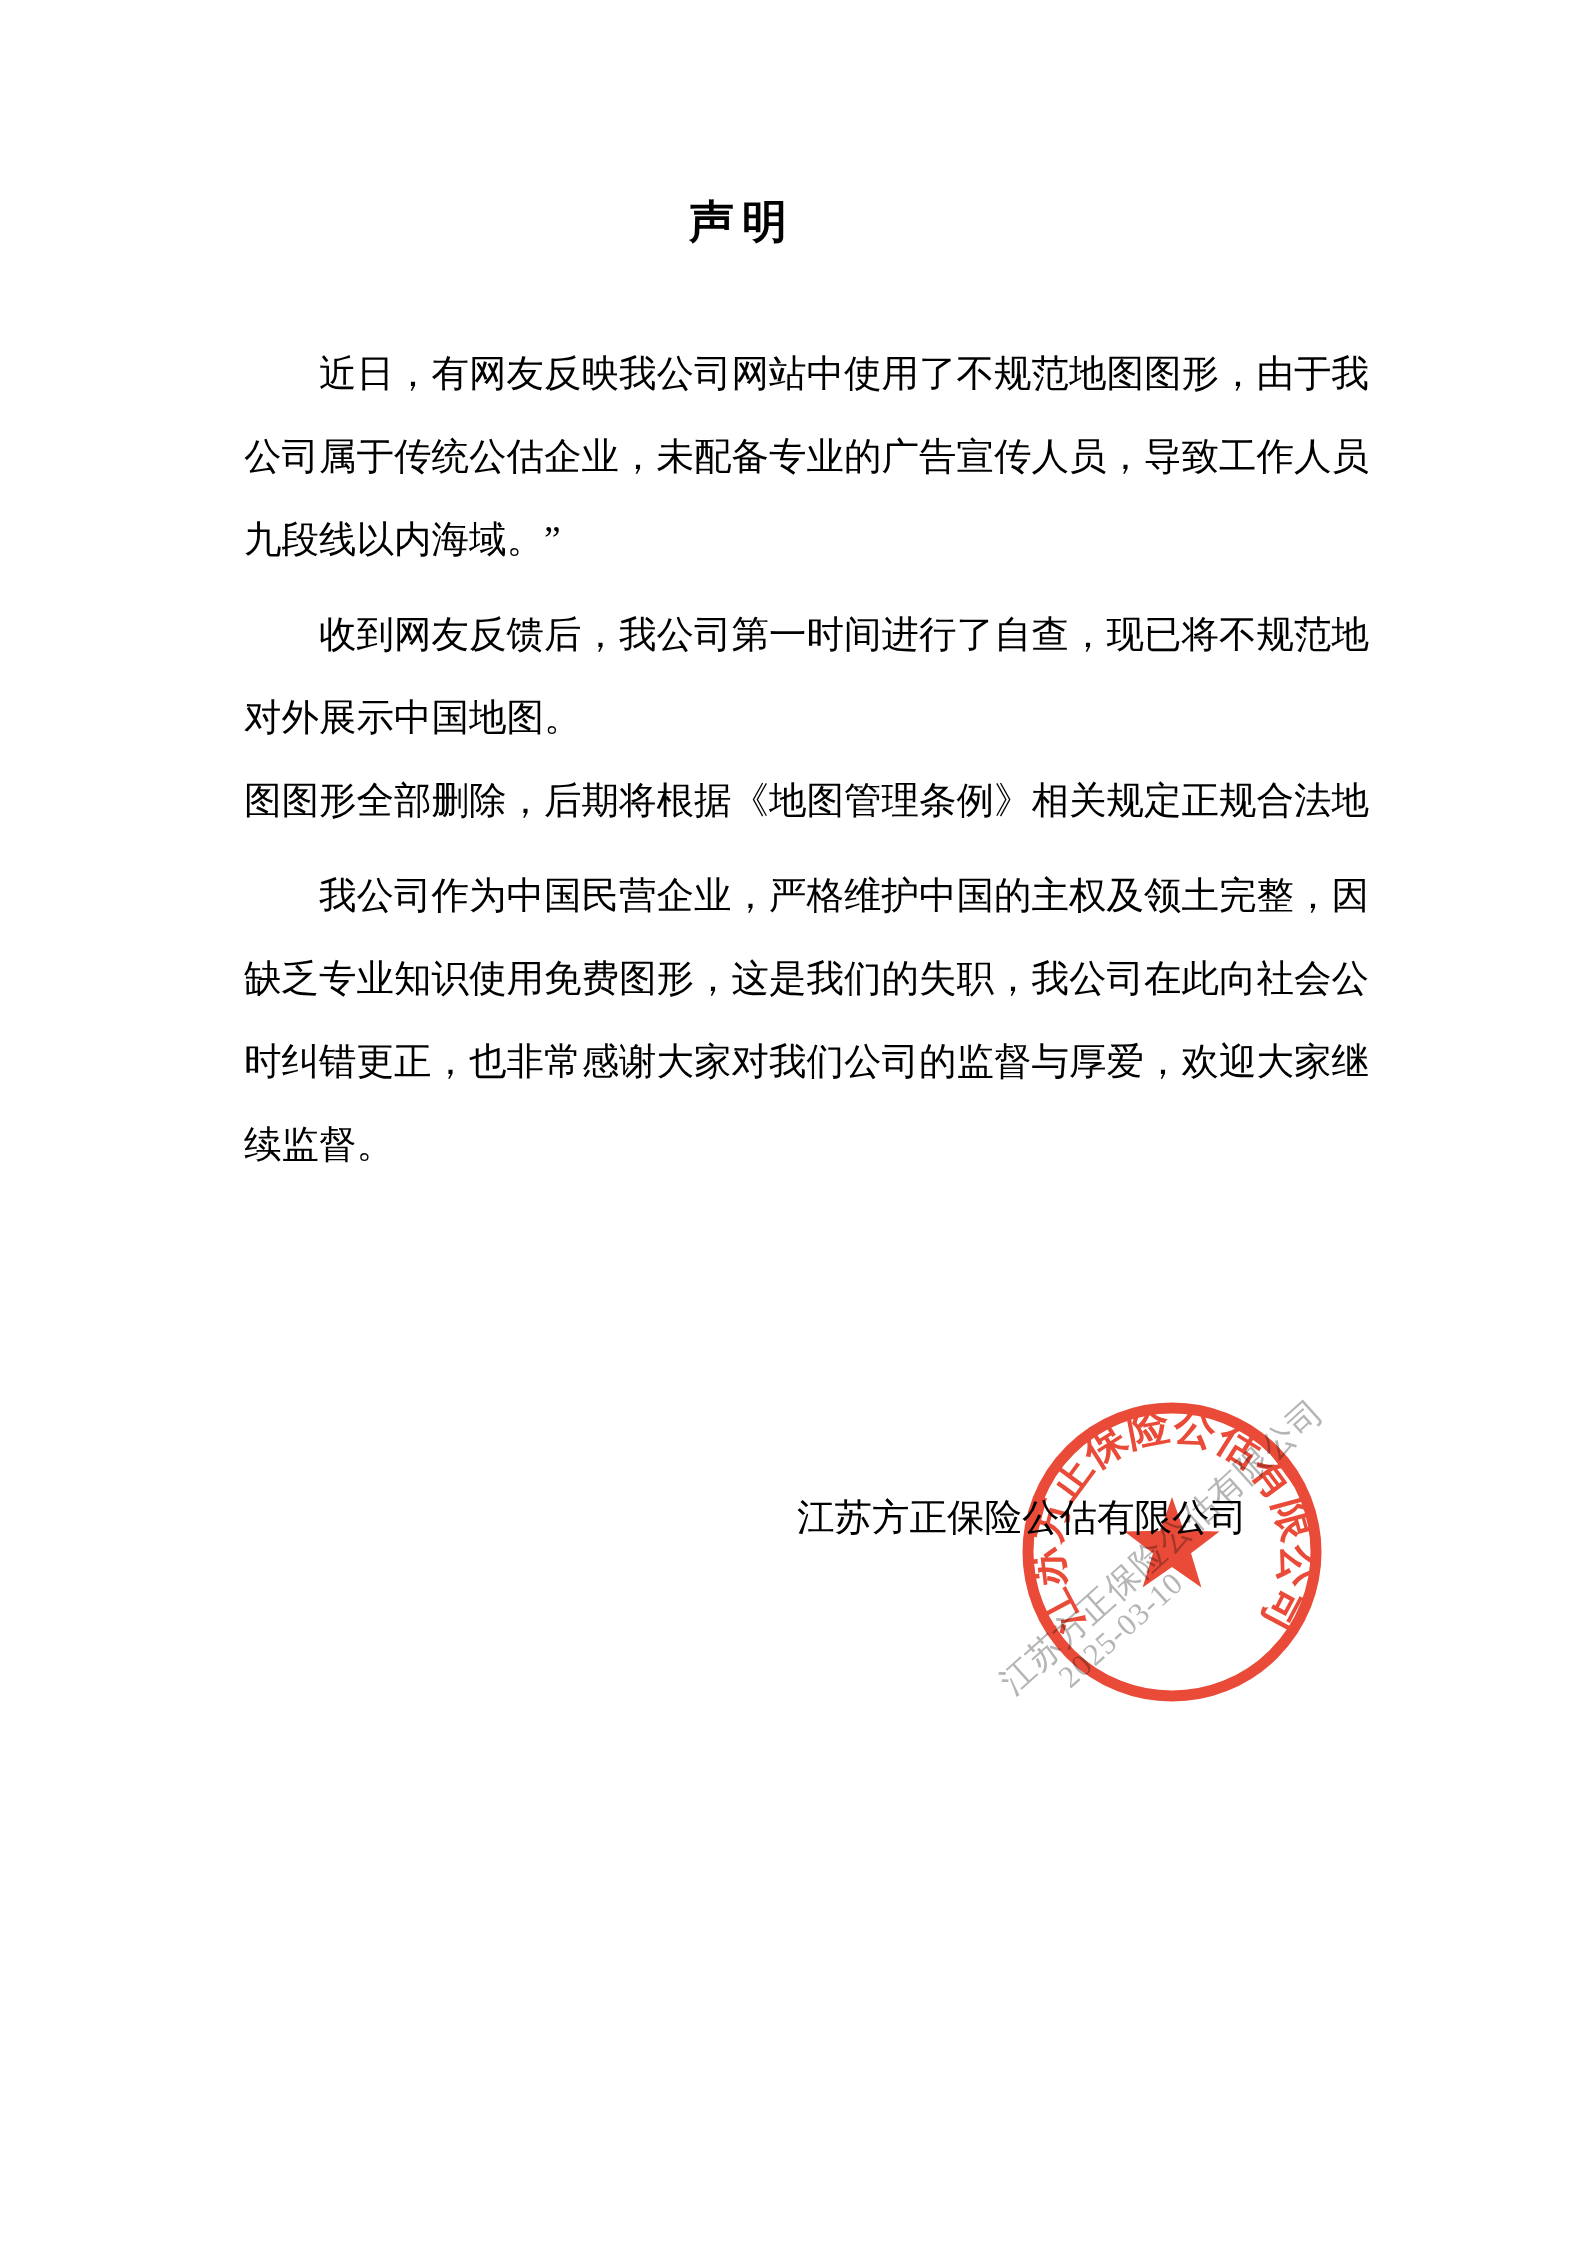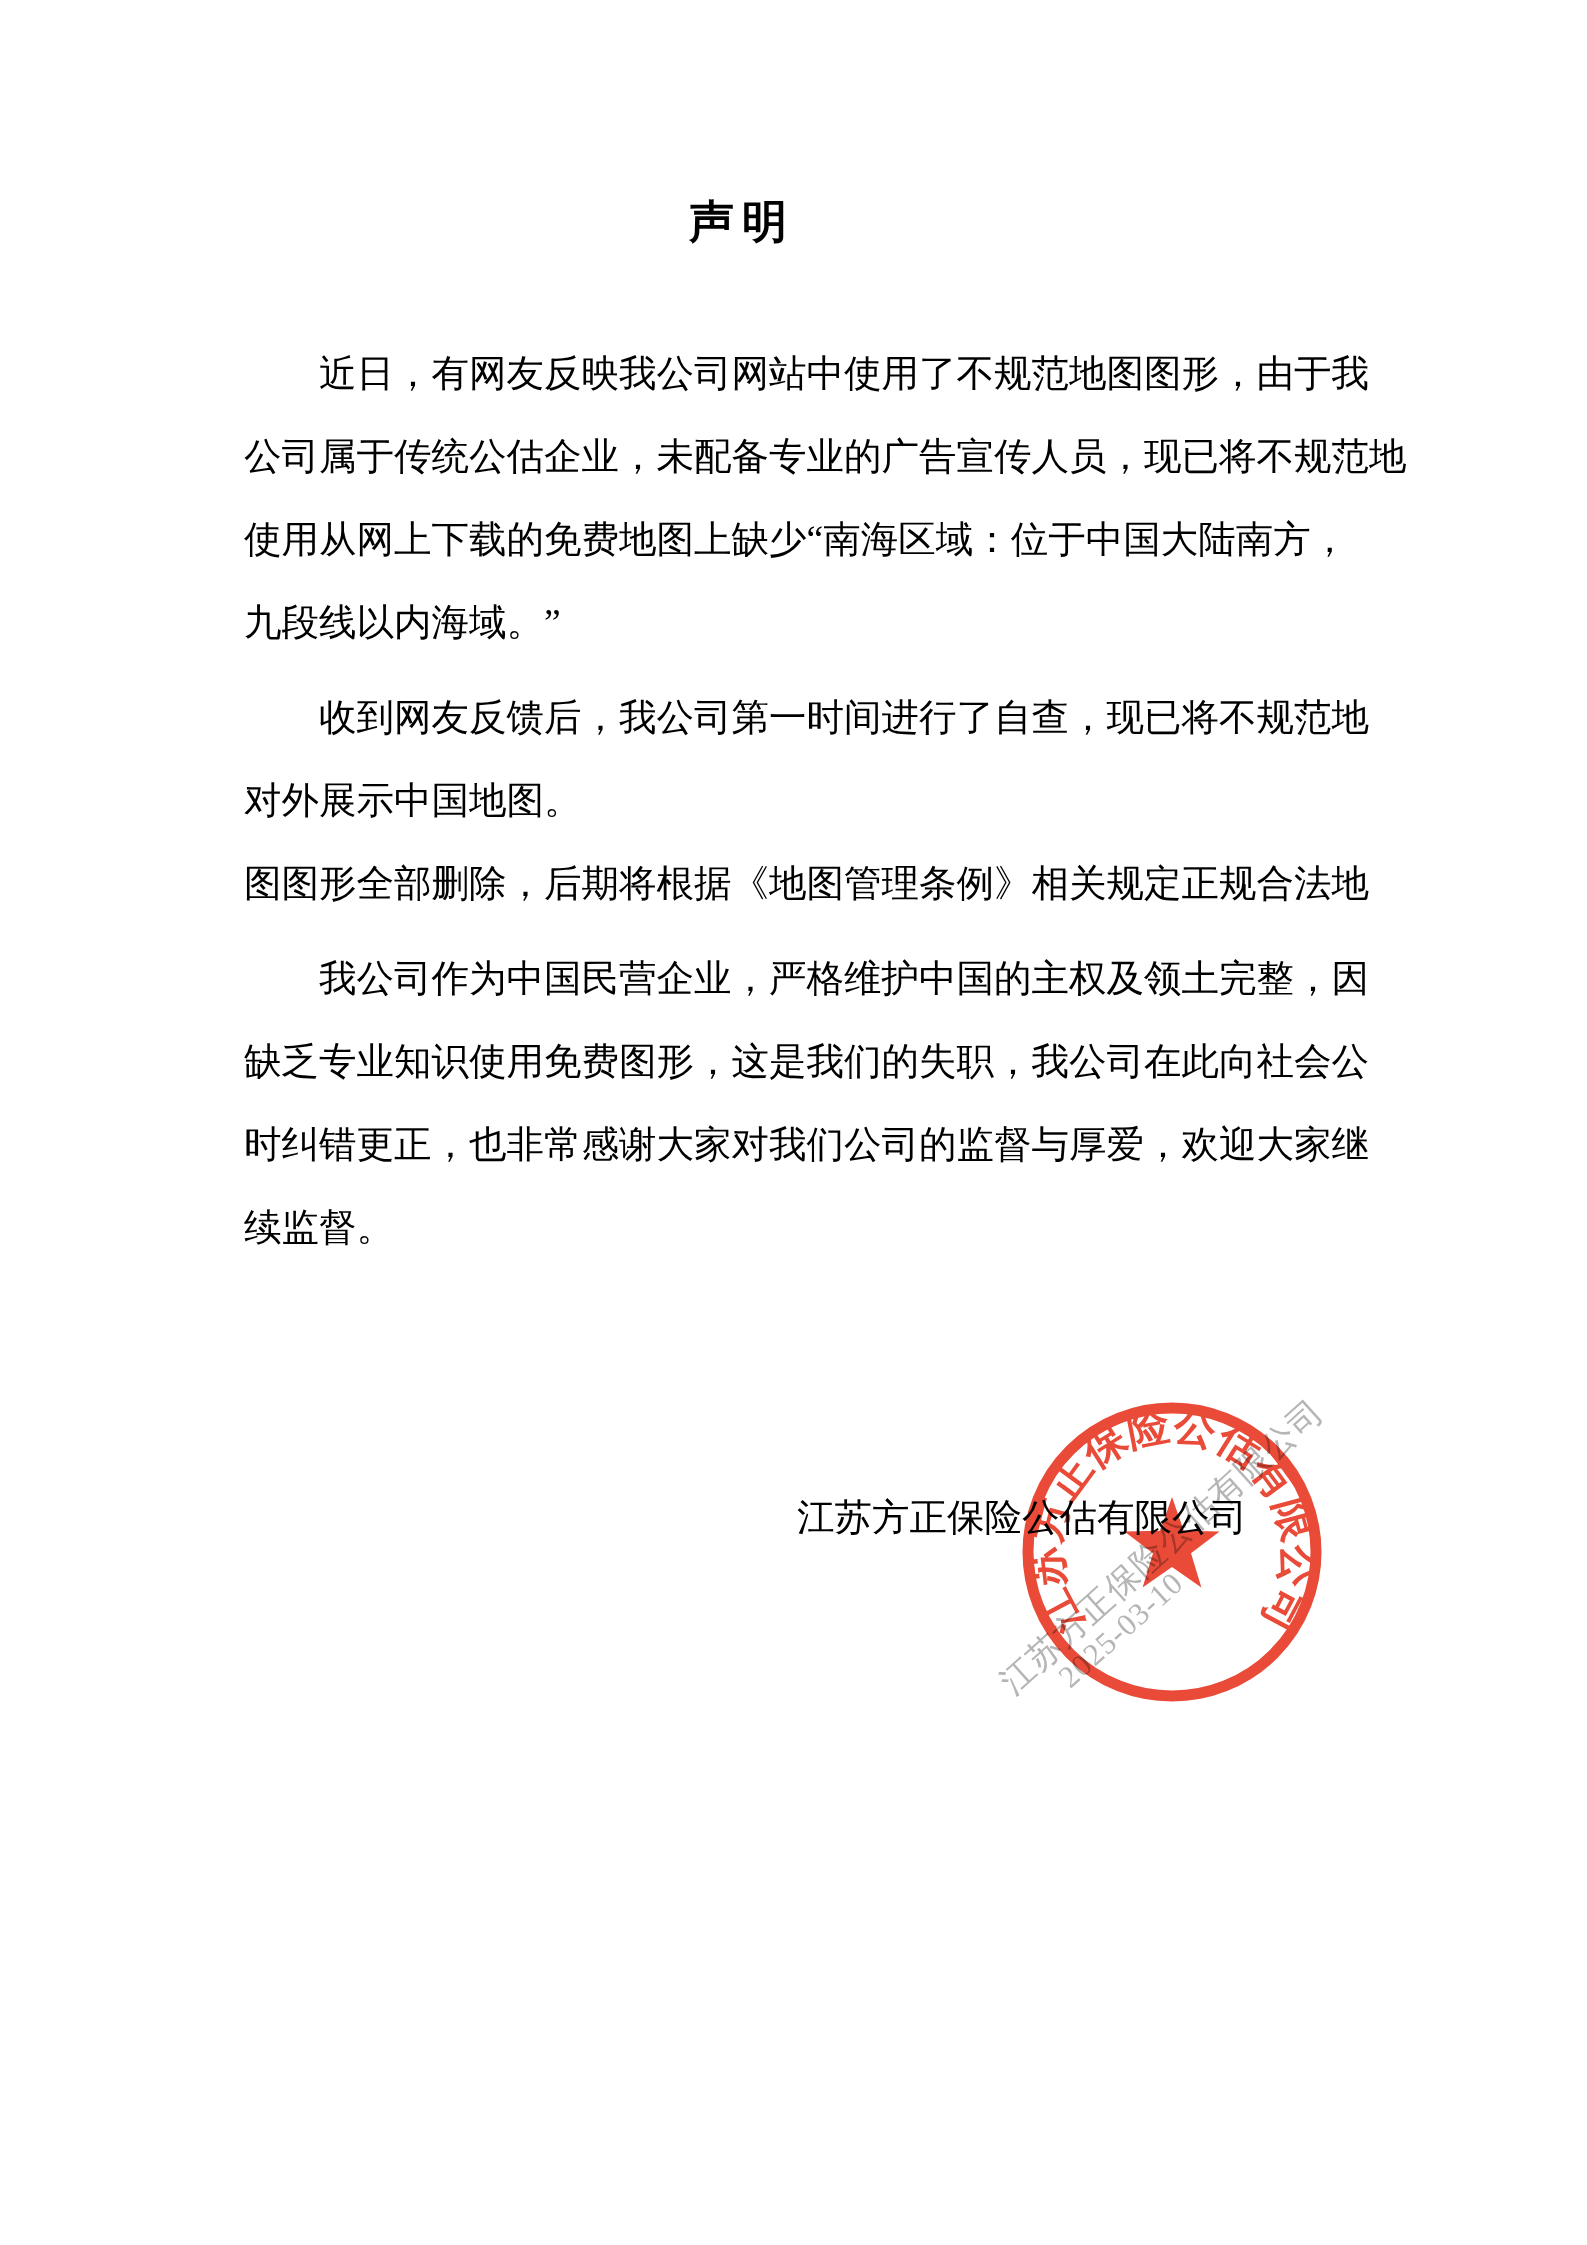--- a/index.html
+++ b/index.html
@@ -77,22 +77,21 @@
 </head>
 <body>
 
 <div class="page" style="--seal-color: #e8412d; --wm-color: #b5b5b5;">
 
   <h1 class="title">声明</h1>
 
   <div class="body-text">
       <div class="para">
         <div class="line">　　近日，有网友反映我公司网站中使用了不规范地图图形，由于我</div>
-        <div class="line">公司属于传统公估企业，未配备专业的广告宣传人员，现已将不规范地</div>
-        <div class="line">使用从网上下载的免费地图上缺少“南海区域：位于中国大陆南方，</div>
+        <div class="line">公司属于传统公估企业，未配备专业的广告宣传人员，导致工作人员</div>
         <div class="line">九段线以内海域。”</div>
       </div>
       <div class="para">
         <div class="line">　　收到网友反馈后，我公司第一时间进行了自查，现已将不规范地</div>
         <div class="line">对外展示中国地图。</div>
         <div class="line">图图形全部删除，后期将根据《地图管理条例》相关规定正规合法地</div>
       </div>
       <div class="para">
         <div class="line">　　我公司作为中国民营企业，严格维护中国的主权及领土完整，因</div>
         <div class="line">缺乏专业知识使用免费图形，这是我们的失职，我公司在此向社会公</div>

